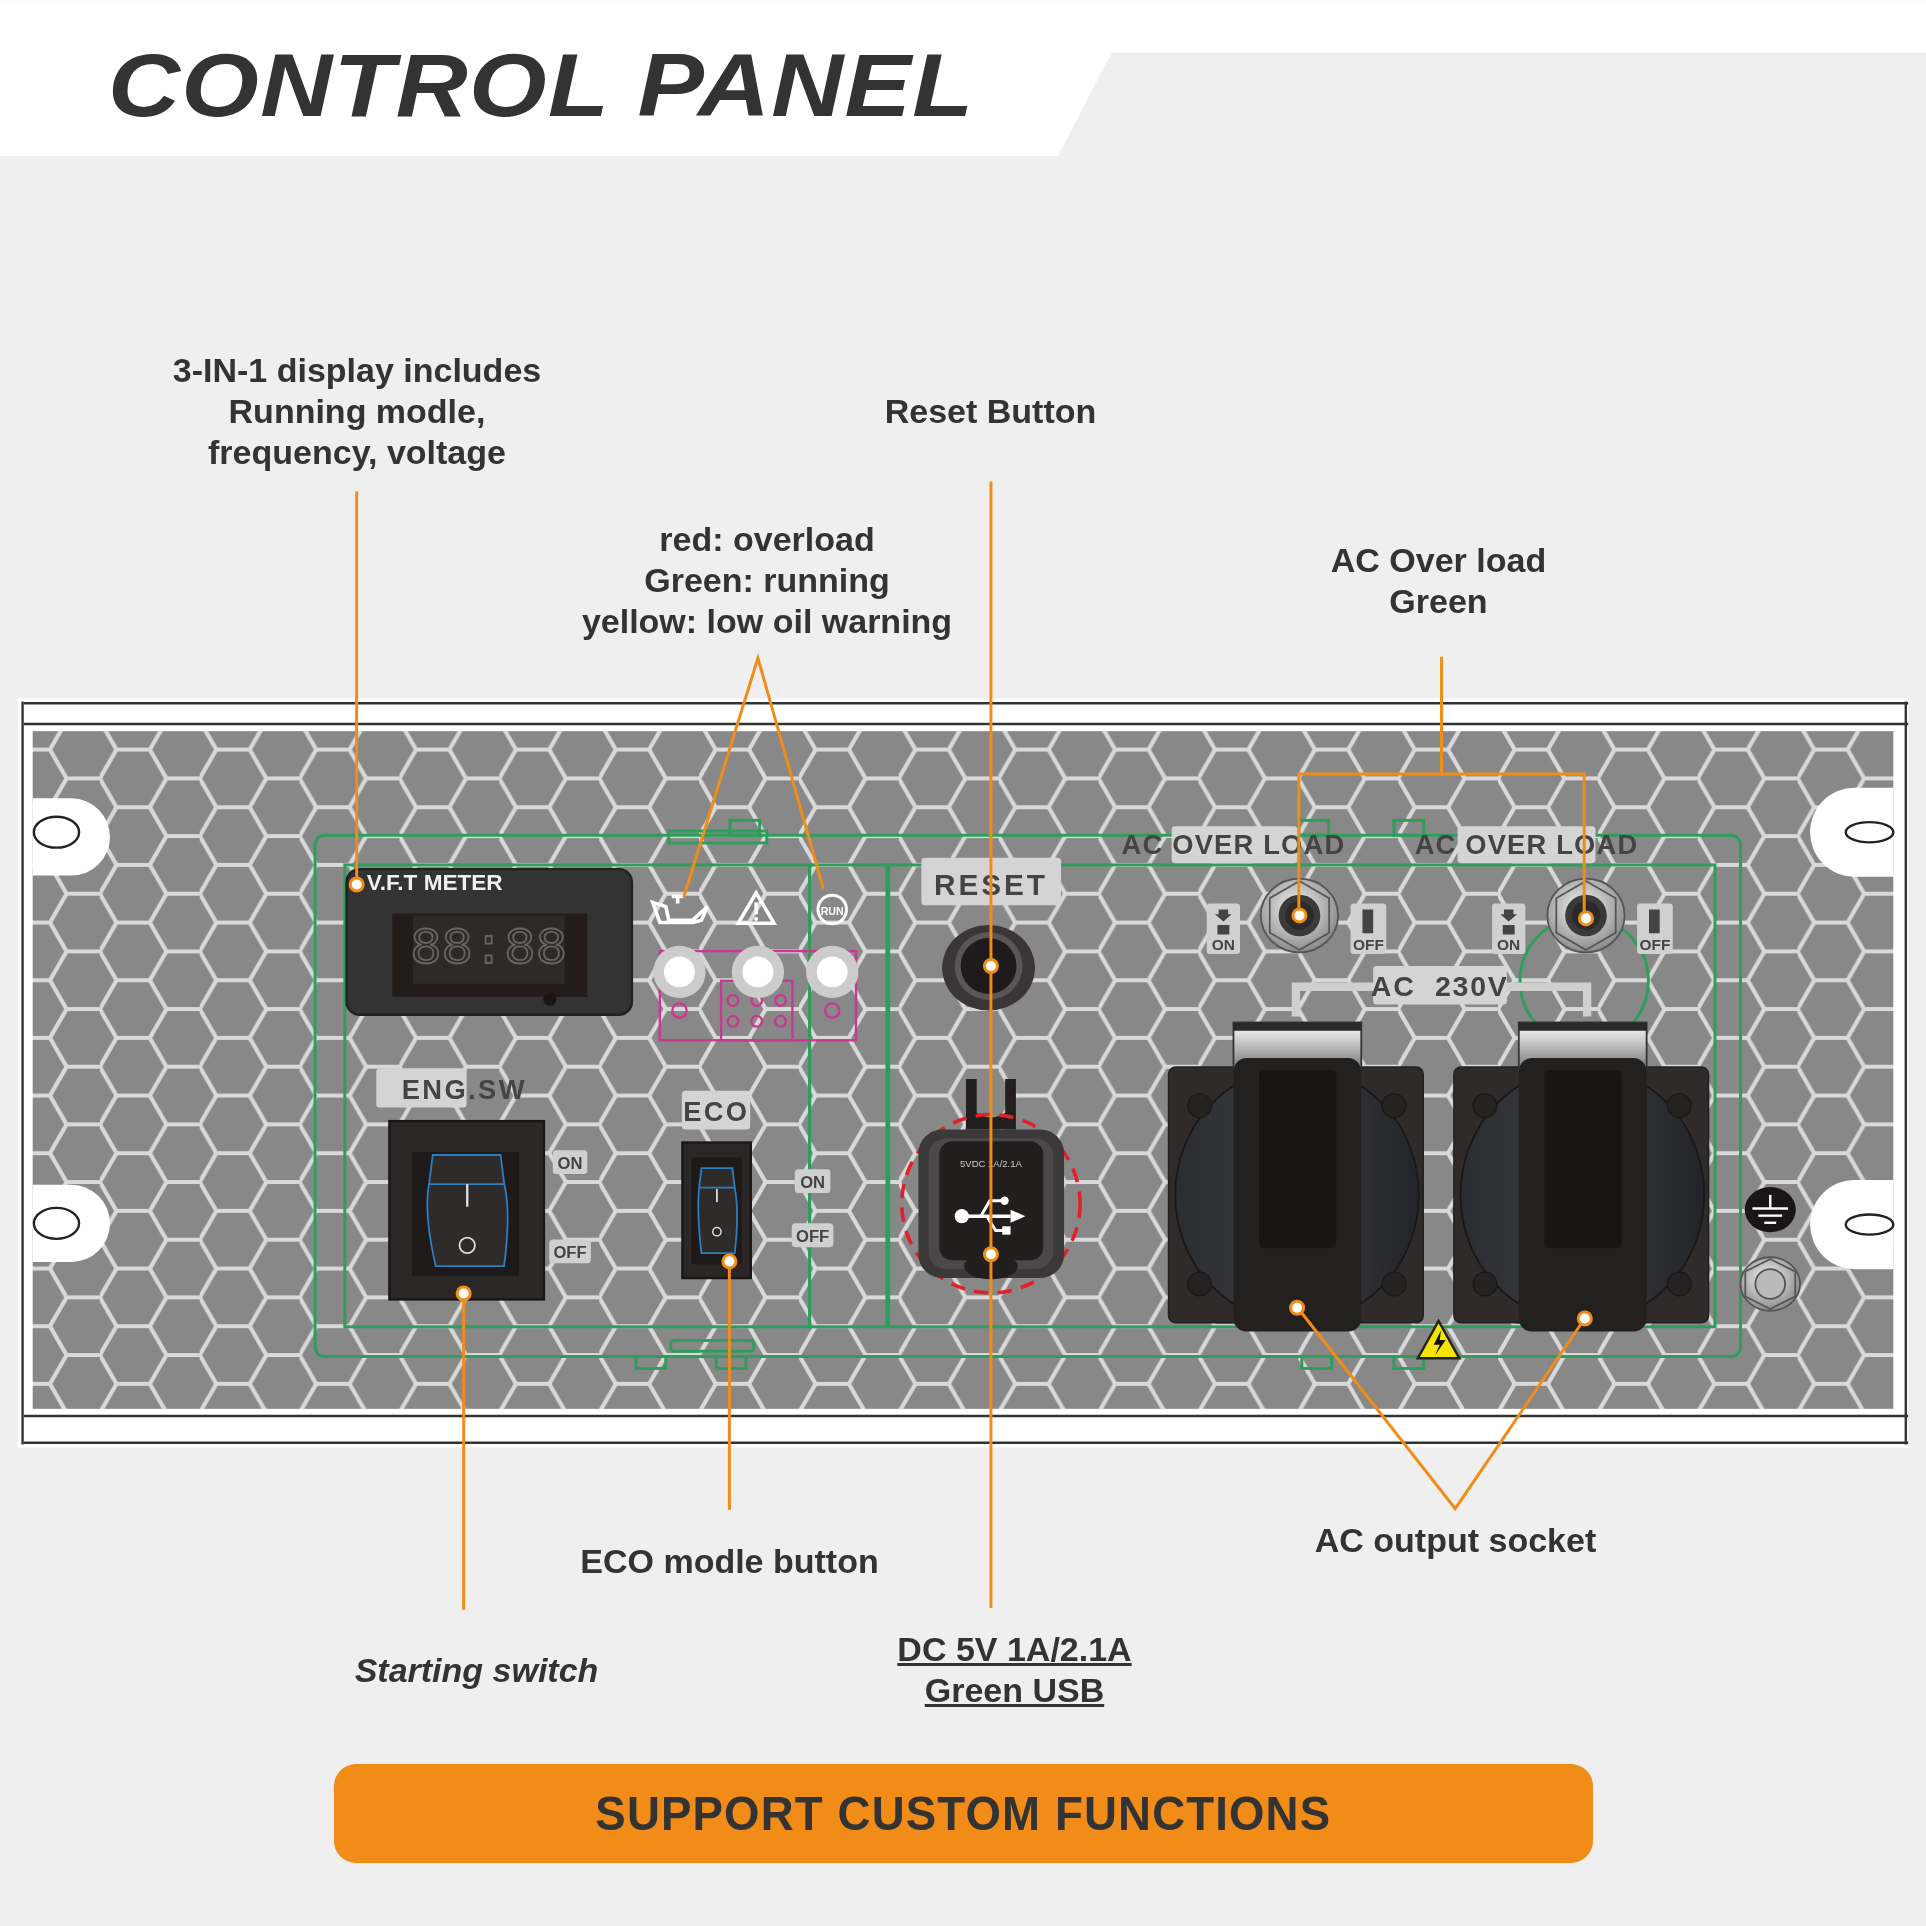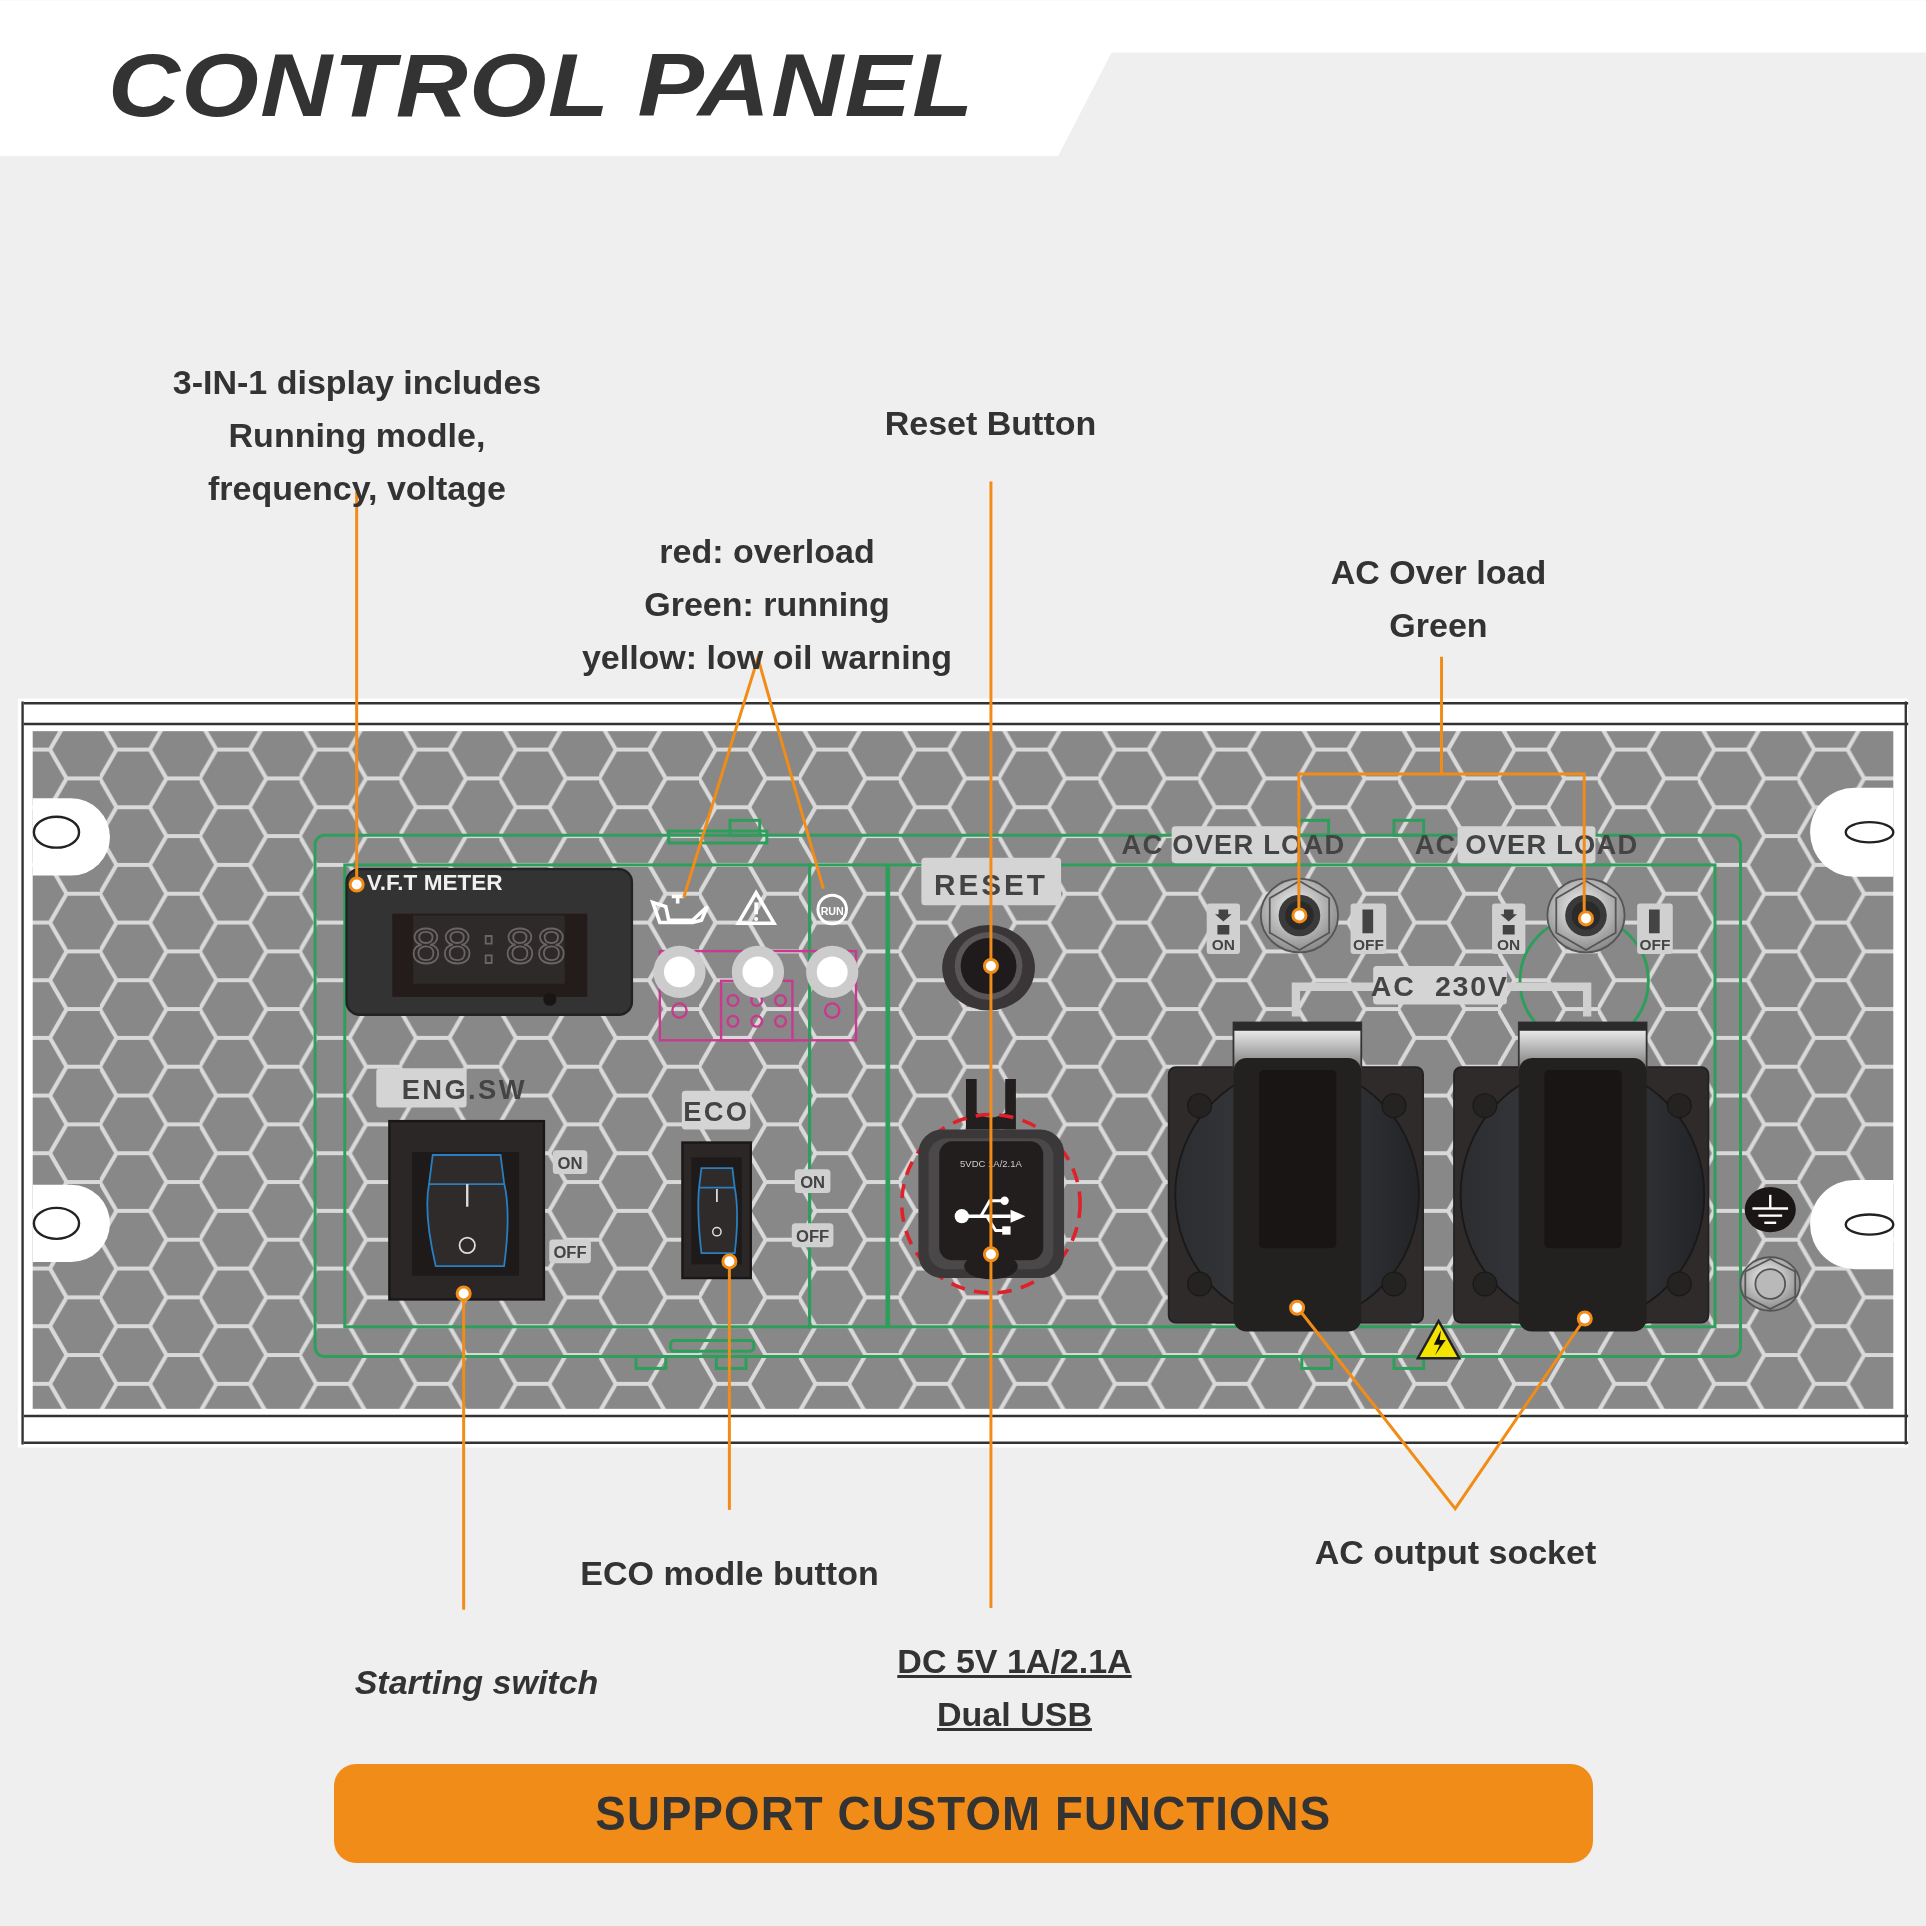--- a/index.html
+++ b/index.html
@@ -4,21 +4,21 @@
 <style>
   html, body { margin:0; padding:0; }
   body { width:1926px; height:1926px; background:#efefef; position:relative; overflow:hidden;
          font-family:"Liberation Sans", sans-serif; color:#333333; }
   .title-band { position:absolute; left:0; top:0; width:1926px; height:158px; }
   .title { position:absolute; left:108px; top:34px; font-size:89px; font-weight:bold; font-style:italic;
            letter-spacing:1.2px; color:#333333; margin:0; transform:scaleX(1.12); transform-origin:left top;
            white-space:nowrap; }
   .callout { position:absolute; font-weight:bold; font-size:34px; line-height:41px; text-align:center; color:#333333;
              white-space:nowrap; }
-  .callout div { display:block;margin-top:12px; }
+  .callout div { display:block; }
   #panel-svg { position:absolute; left:0; top:0; width:1926px; height:1926px; }
   .banner { position:absolute; left:334px; top:1764px; width:1259px; height:99px; background:#f28c18;
             display:flex; align-items:center; justify-content:center;border-radius:22px; }
   .banner span { font-size:48px; font-weight:bold; color:#333333; letter-spacing:1.2px; transform:scaleX(0.95); }
   .svgtext { font-family:"Liberation Sans", sans-serif; font-weight:bold; }
 </style>
 </head>
 <body>
 
 <svg class="title-band" viewBox="0 0 3240 265">
@@ -341,21 +341,21 @@
     <div>Green</div>
 </div>
 <div class="callout" style="left:298px; top:1650px; width:357px;font-style:italic;">
   <div>Starting switch</div>
 </div>
 <div class="callout" style="left:551px; top:1541px; width:357px;">
   <div>ECO modle button</div>
 </div>
 <div class="callout" style="left:836px; top:1629px; width:357px;text-decoration:underline;">
   <div>DC 5V 1A/2.1A</div>
-    <div>Dual USB</div>
+    <div>Green USB</div>
 </div>
 <div class="callout" style="left:1277px; top:1520px; width:357px;">
   <div>AC output socket</div>
 </div>
 
 <div class="banner">
   <span>SUPPORT CUSTOM FUNCTIONS</span>
 </div>
 
 

